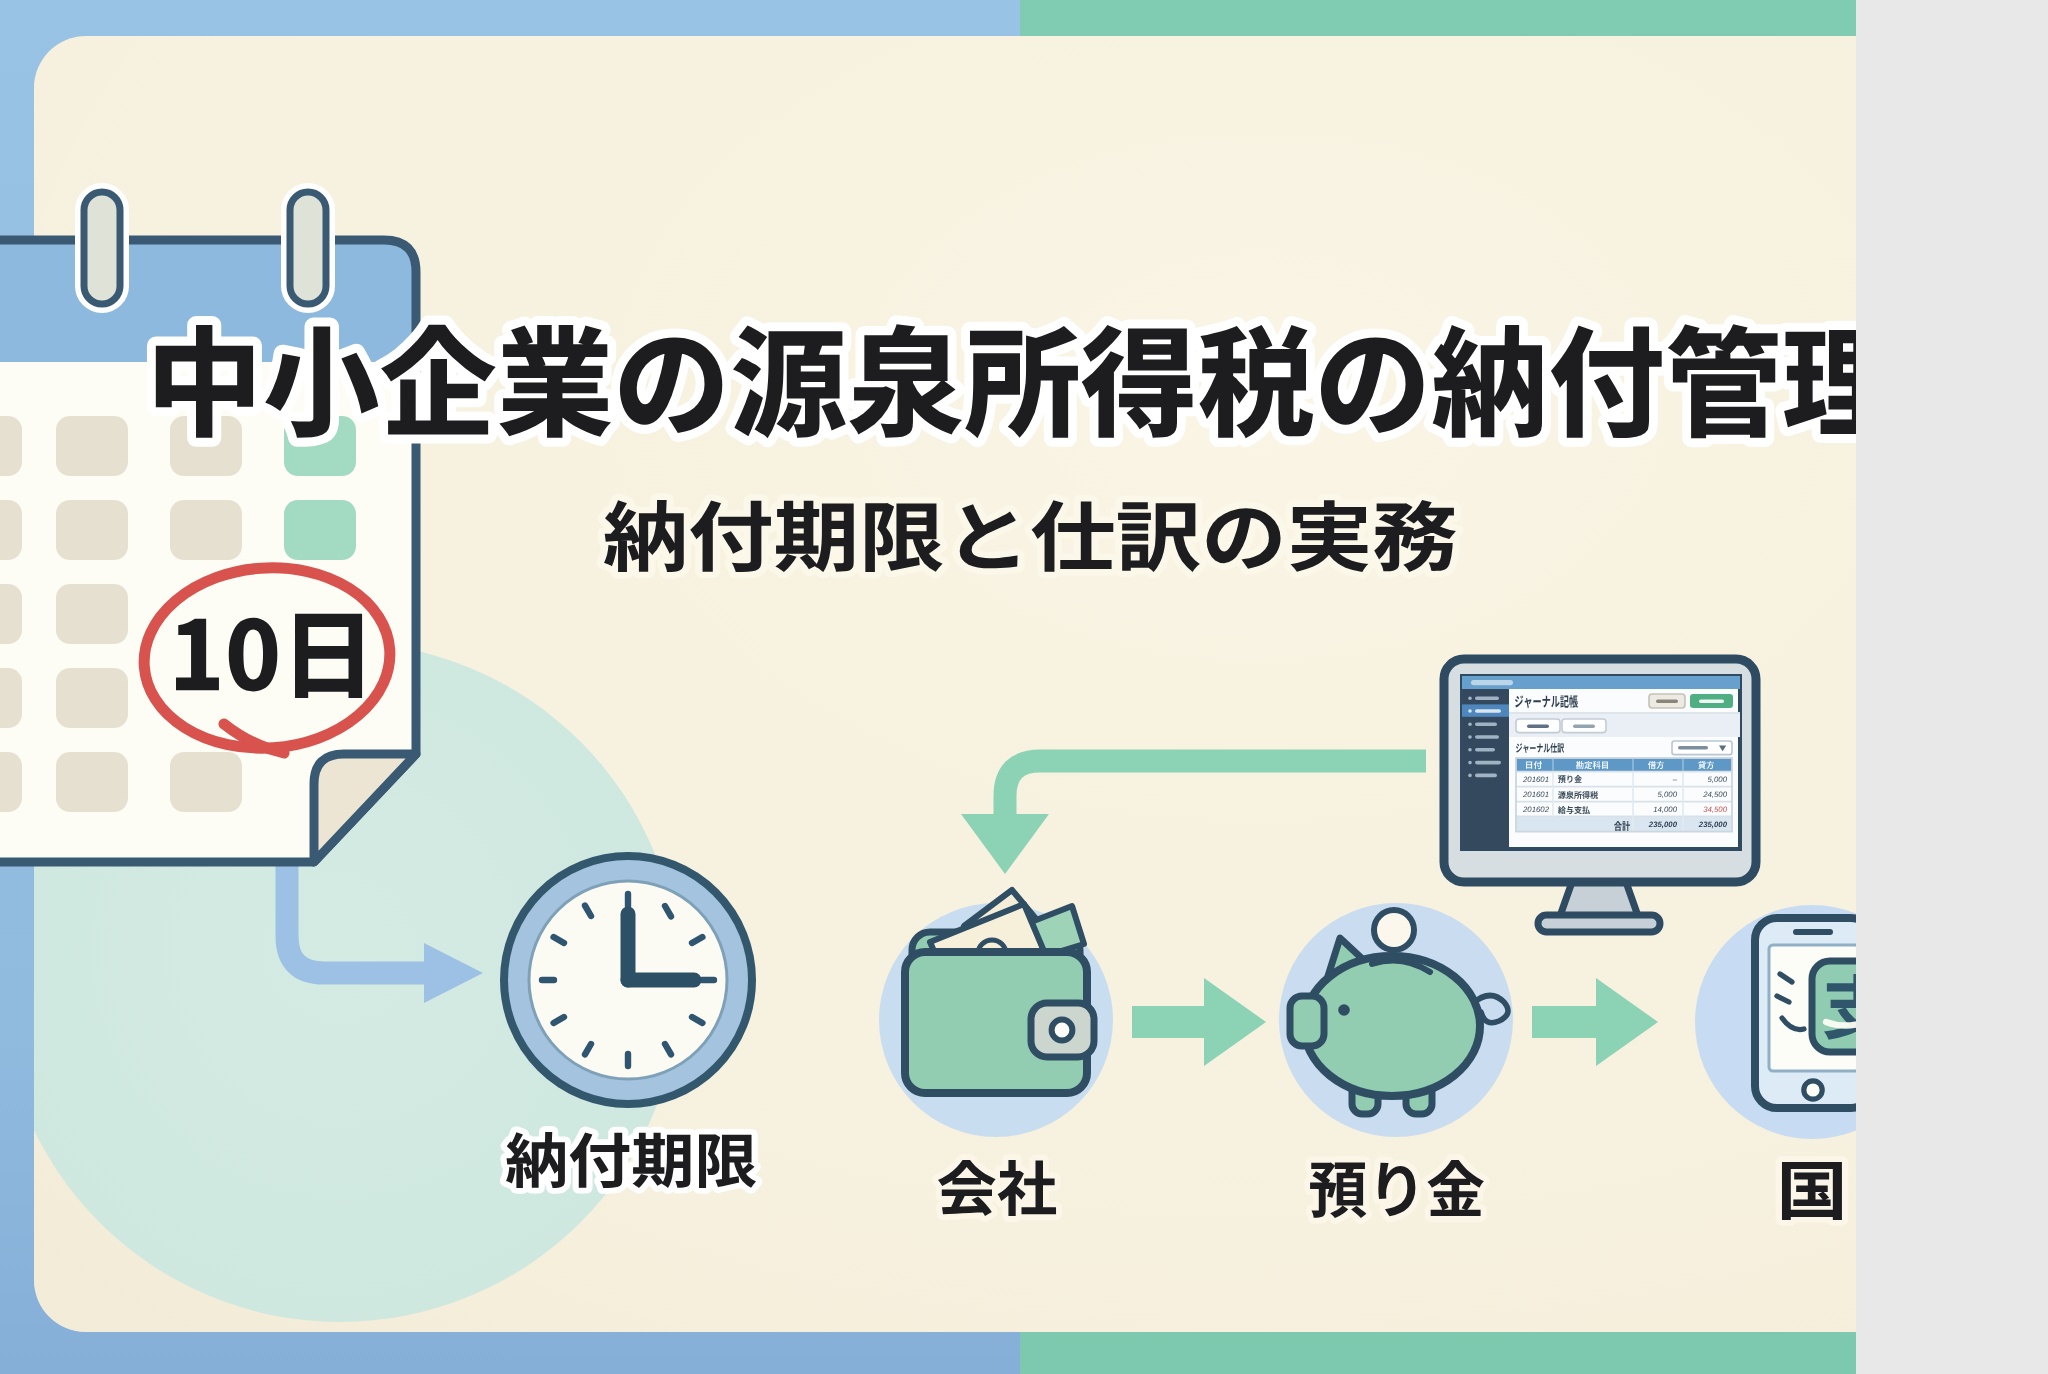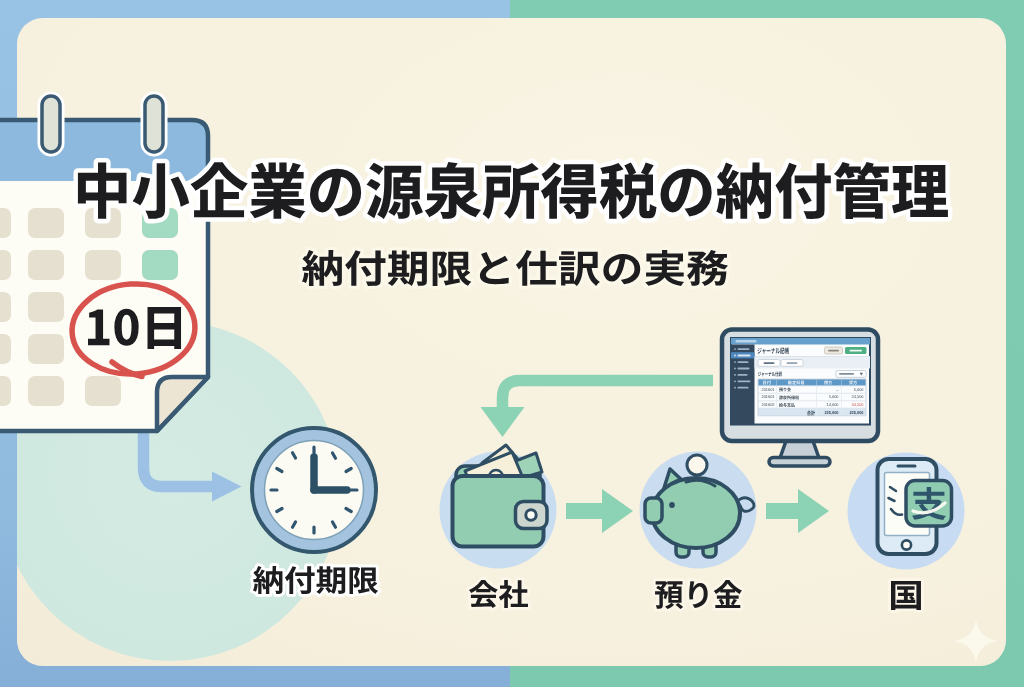--- a/index.html
+++ b/index.html
@@ -1,18 +1,19 @@
 <!DOCTYPE html>
 <html><head>
 <meta charset="utf-8">
 <style>
   html, body { margin: 0; padding: 0; background: #e8e8e8; }
   .stage {
-    position: relative; width: 1024px; height: 687px; overflow: hidden;
+    position: relative; width: 928px; height: 687px; overflow: hidden;
     font-family: "Liberation Sans", "DejaVu Sans", sans-serif;
+    font-style: italic;
   }
   .art { position: absolute; left: 0; top: 0; display: block; }
   .st { font-family: "Liberation Sans", "DejaVu Sans", sans-serif; font-size: 3.9px; fill: #3a4a58; }
   .stb { font-weight: bold; fill: #2e3e4e; }
   .ghost {
     position: absolute; display: block; overflow: hidden;
     color: transparent; font-size: 10px; line-height: 1;
     pointer-events: none; user-select: none;
   }
 </style>

